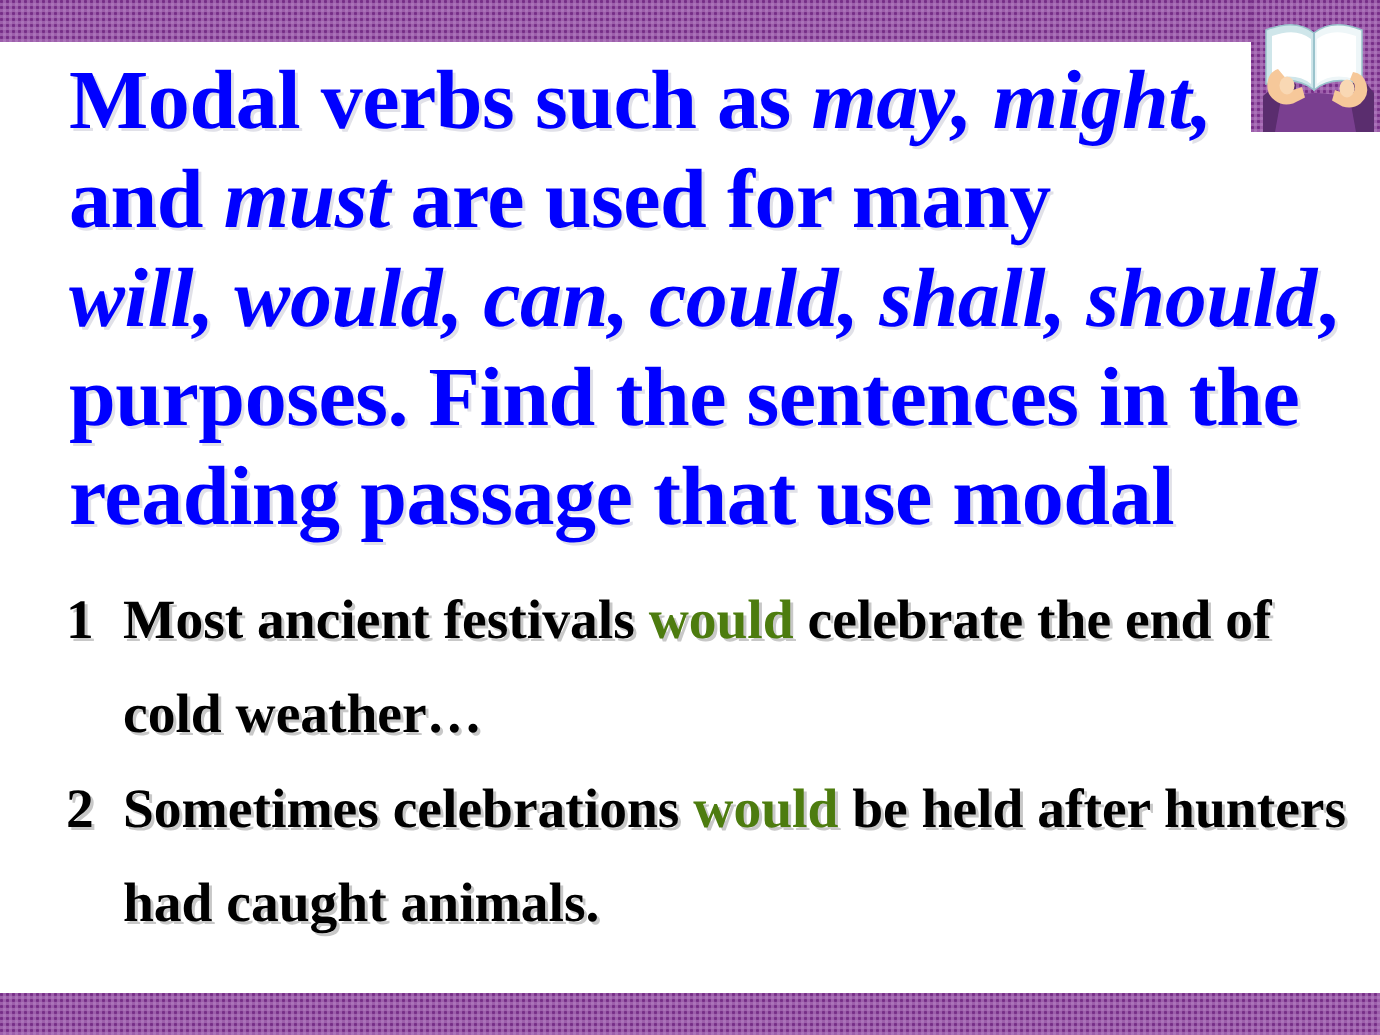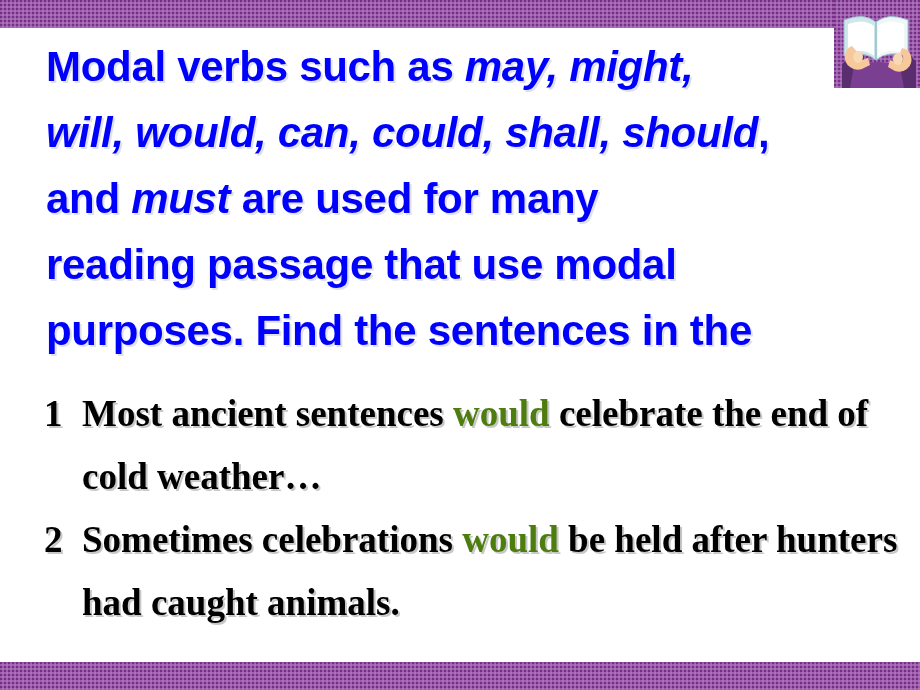--- a/index.html
+++ b/index.html
@@ -52,23 +52,23 @@
   }
   #book-image svg { display: block; }
 
   
   #heading {
     position: absolute;
     left: 46px;
     top: 34px;
     width: 800px;
     color: #0000ff;
-    font-family: Liberation Sans, sans-serif;
+    font-family: Liberation Serif, serif;
     font-weight: bold;
-    font-size: 42px;
+    font-size: 56px;
     line-height: 66px;
     letter-spacing: -0.3px;
     text-shadow: 2px 2px 0 rgba(200,200,214,0.55);
     white-space: nowrap;
   }
   #heading .hl { line-height: 66px; }
   #heading em {
     font-style: italic;
     font-weight: bold;
   }
@@ -128,30 +128,30 @@
       <path d="M18 46 q-6 2 -7 9 q-1 8 5 12 q5 4 12 2 l8 -4 l-2 -7 l-9 3 q-4 1 -5 -3 q-1 -4 3 -6 z" fill="#f6c89a"></path>
       <ellipse cx="24" cy="57" rx="5" ry="6" fill="#f9d8b4"></ellipse>
 
       <path d="M68 48 q7 1 9 8 q2 8 -4 13 q-5 4 -12 2 l-7 -4 l2 -7 l8 3 q4 1 5 -3 q1 -5 -3 -7 z" fill="#f6c89a"></path>
       <ellipse cx="64" cy="59" rx="5" ry="6" fill="#f9d8b4"></ellipse>
     </svg>
   </div>
 
   <div id="heading">
       <div class="hl"><span>Modal verbs such as </span><em>may, might,</em></div>
+      <div class="hl"><span>and </span><em>must</em><span> are used for many</span></div>
       <div class="hl"><em>will, would, can, could, shall, should</em><span>,</span></div>
-      <div class="hl"><span>and </span><em>must</em><span> are used for many</span></div>
+      <div class="hl"><span>purposes. Find the sentences in the</span></div>
       <div class="hl"><span>reading passage that use modal</span></div>
-      <div class="hl"><span>purposes. Find the sentences in the</span></div>
     </div>
 
   <div id="answer-list">
       <div class="list-item">
         <span class="list-num">1</span>
-        <span class="list-text"><span>Most ancient sentences </span><span class="modal-hl">would</span><span> celebrate the end of cold weather…</span></span>
+        <span class="list-text"><span>Most ancient festivals </span><span class="modal-hl">would</span><span> celebrate the end of cold weather…</span></span>
       </div>
       <div class="list-item">
         <span class="list-num">2</span>
         <span class="list-text"><span>Sometimes celebrations </span><span class="modal-hl">would</span><span> be held after hunters had caught animals.</span></span>
       </div>
     </div>
 
 </div>
 
 </body></html>

